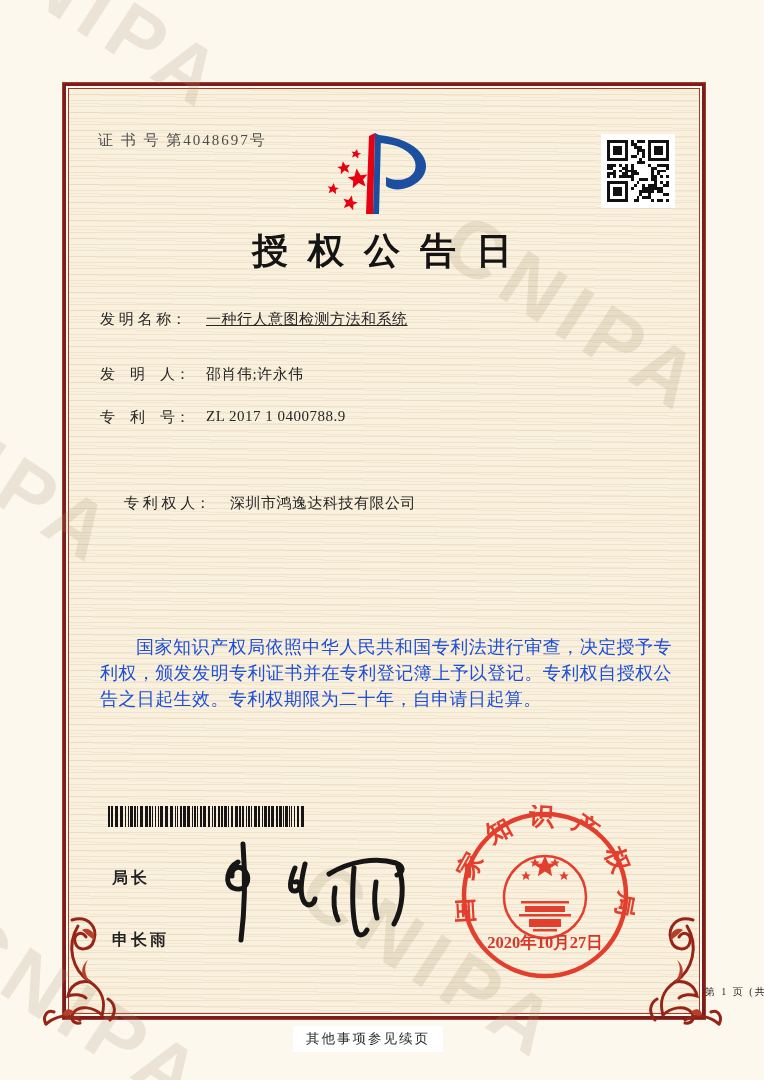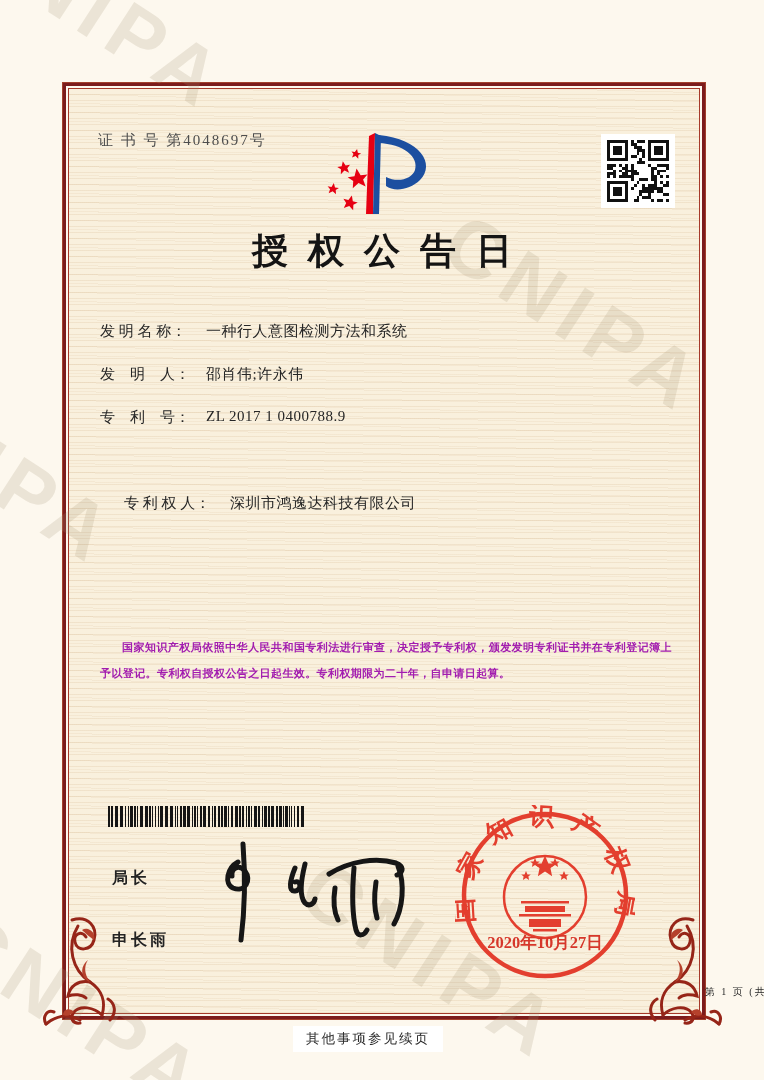--- a/index.html
+++ b/index.html
@@ -30,22 +30,22 @@
   .title-wrap{position:absolute;left:0;top:227px;width:100%;text-align:center;}
   .title{display:inline-block;font-size:36px;font-weight:700;letter-spacing:20px;margin-right:-20px;color:#141414;}
 
   .row{position:absolute;left:100px;white-space:nowrap;font-size:15px;color:#262626;}
   .row .lb{display:inline-block;min-width:106px;vertical-align:top;}
   .row .val{letter-spacing:.5px;}
   .row-addr{white-space:normal;width:580px;line-height:24px;}
   .row-addr .val{display:inline-block;width:462px;vertical-align:top;}
   .grant-col1{display:inline-block;width:300px;}
 
-  .paras{position:absolute;left:100px;top:634px;width:572px;font-size:11px;line-height:26px;
-         color:#a21caf;text-align:justify;font-weight:bold;}
+  .paras{position:absolute;left:100px;top:634px;width:572px;font-size:18px;line-height:26px;
+         color:#1d4ed8;text-align:justify;}
   .paras p{margin:0;text-indent:2em;letter-spacing:.4px;}
 
   .barcode{position:absolute;left:108px;top:806px;width:200px;height:21px;font-size:0;}
 
   .sig-label{position:absolute;left:112px;font-size:16px;letter-spacing:3px;color:#232323;font-weight:600;}
   .signature{position:absolute;left:208px;top:840px;width:210px;height:108px;}
 
   .seal{position:absolute;left:455px;top:805px;width:180px;height:180px;z-index:4;opacity:.93;}
 
   .page-num{position:absolute;left:0;top:985px;width:100%;text-align:right;
@@ -220,21 +220,21 @@
           <rect x="0" y="42" width="21" height="21" fill="#111"></rect>
           <rect x="3" y="45" width="15" height="15" fill="#fff"></rect>
           <rect x="6" y="48" width="9" height="9" fill="#111"></rect>
         </svg>
     </div>
 
     <div class="title-wrap">
       <span class="title">授权公告日</span>
     </div>
 
-    <div class="row" style="top:322px;">
+    <div class="row" style="top:310px;text-decoration:underline;">
       <span class="lb">发 明 名 称：</span><span class="val">一种行人意图检测方法和系统</span>
     </div>
     <div class="row" style="top:365px;">
       <span class="lb">发　明　人：</span><span class="val">邵肖伟;许永伟</span>
     </div>
     <div class="row" style="top:408px;">
       <span class="lb">专　利　号：</span><span class="val">ZL 2017 1 0400788.9</span>
     </div>
     <div class="row" style="top:494px;margin-left:24px;">
       <span class="lb">专 利 权 人：</span><span class="val">深圳市鸿逸达科技有限公司</span>

